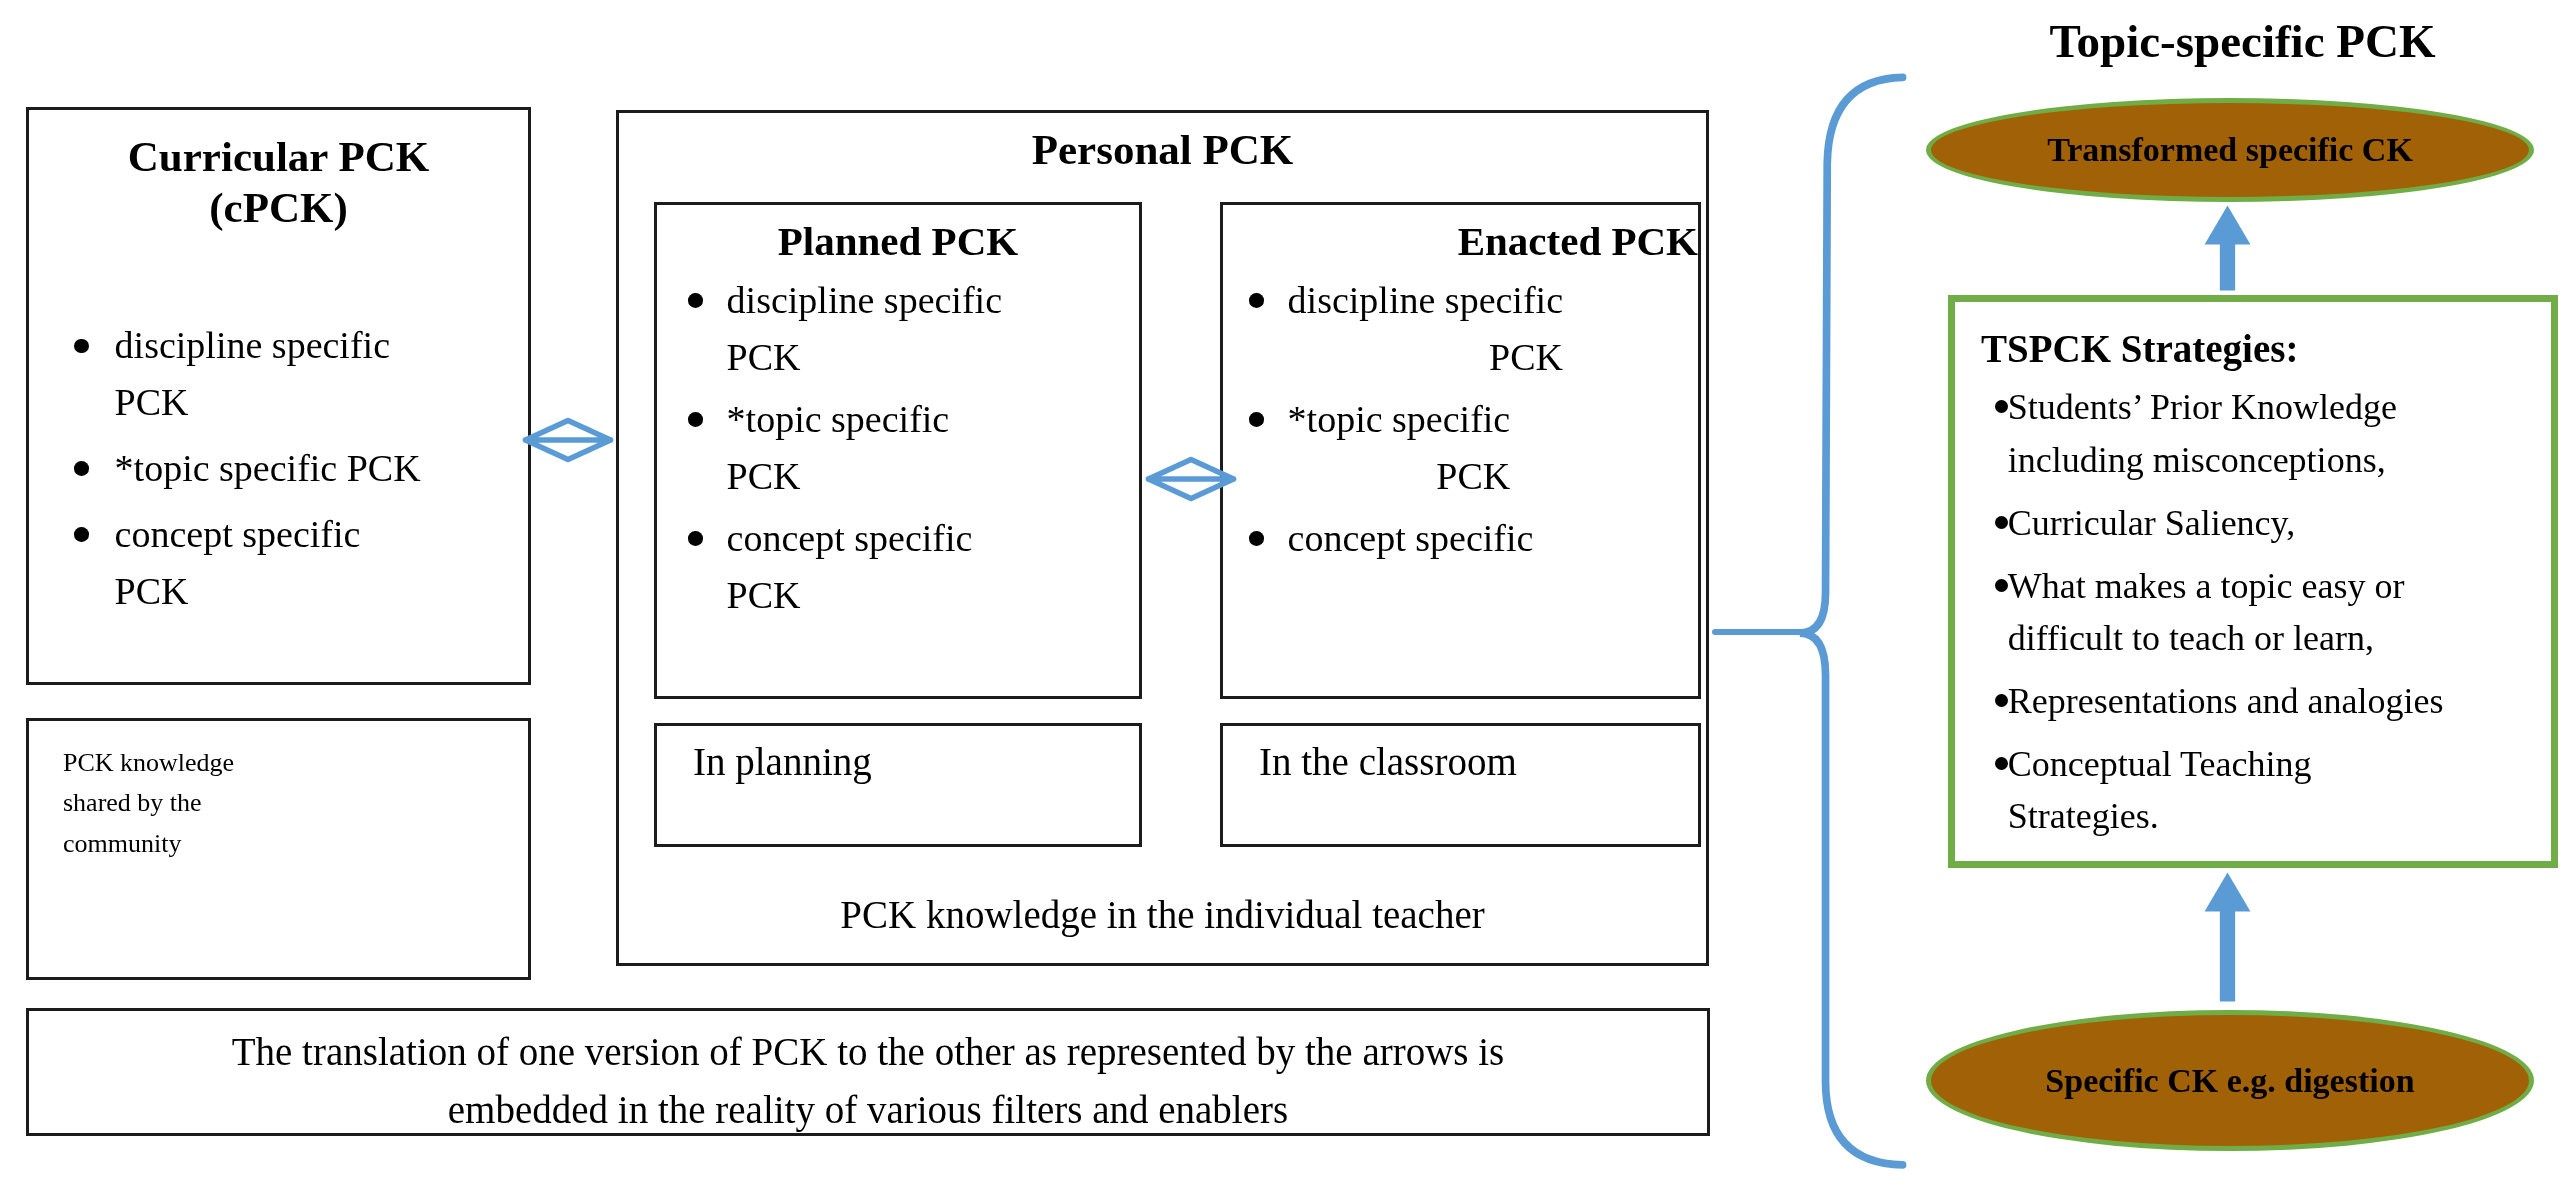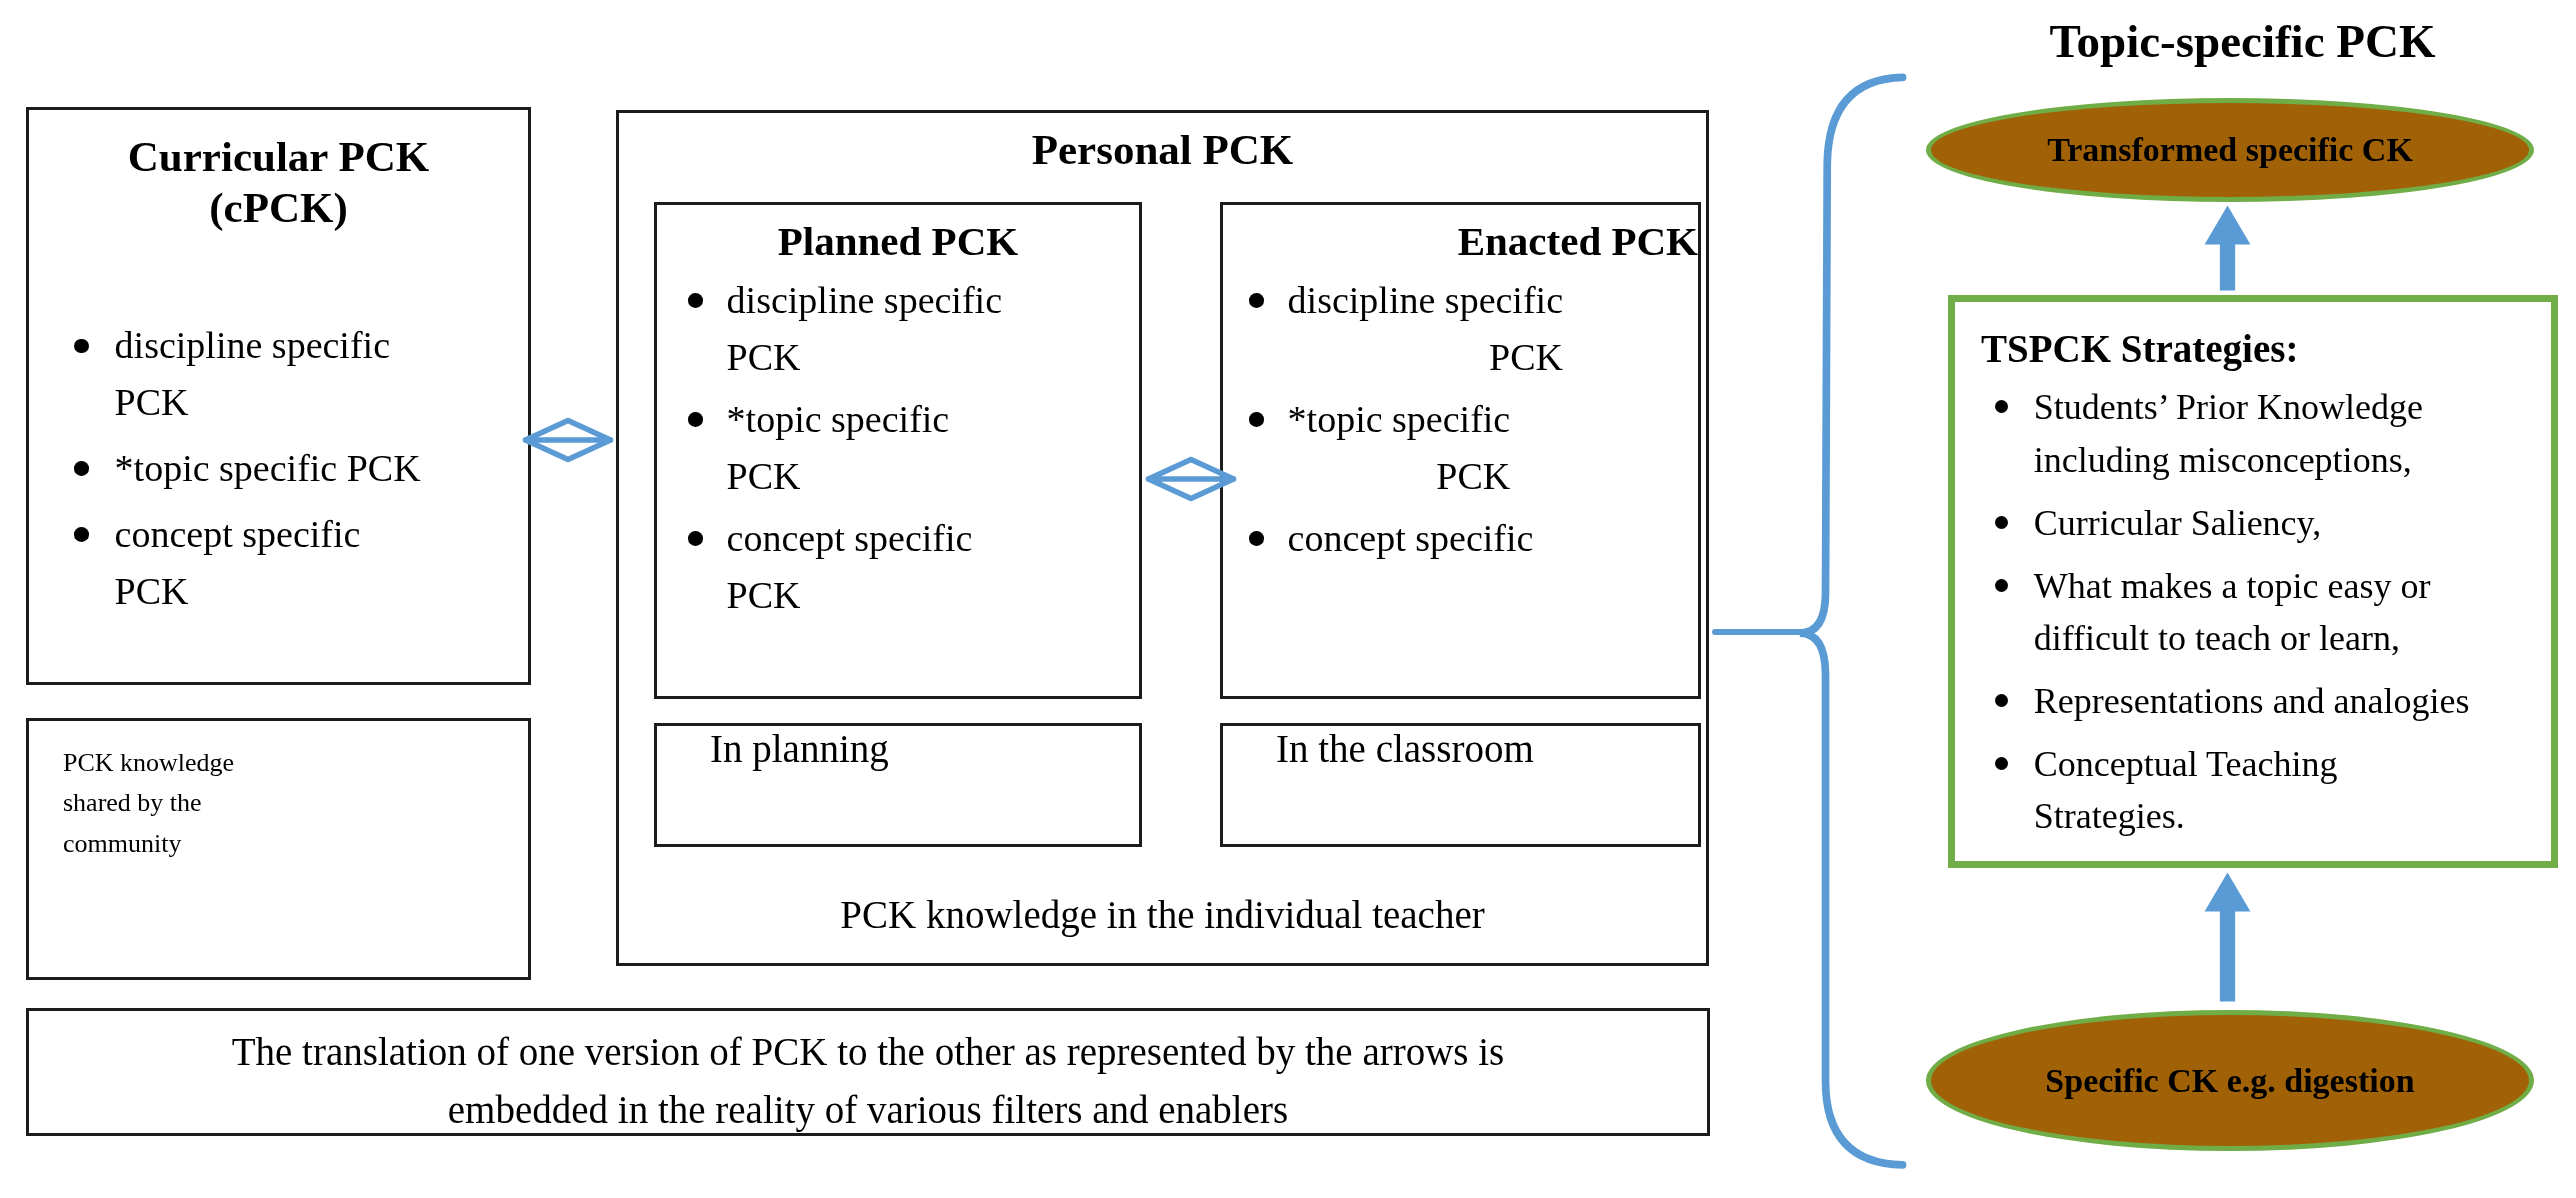--- a/index.html
+++ b/index.html
@@ -31,34 +31,34 @@
   .collective-title { font-size: 43px; line-height: 1.18; margin-top: 22px; }
   .collective-list { margin-top: 84px !important; padding-left: 45px !important; }
   .collective-list li { gap: 26px; margin-bottom: 8.6px; font-size: 38px; line-height: 1.5; }
 
   
   .personal-title { font-size: 43px; }
   .sub-title { font-size: 41px; font-weight: bold; }
   .sub-list { margin-top: 6.8px !important; padding-left: 31px !important; }
   .sub-list li { gap: 24px; margin-bottom: 5.1px; font-size: 38px; line-height: 1.5; }
 
-  .small-label { font-size: 39px; padding: 0 0 0 36px; margin-left: 17px; }
+  .small-label { font-size: 39px; padding: 13px 0 0 36px; }
   .caption { font-size: 39px; text-align: center; }
 
   
   .right-title { font-size: 47px; font-weight: bold; text-align: center; }
   .ellipse {
     border: 5.1px solid #70AD47; border-radius: 50%;
     display: flex; align-items: center; justify-content: center;
     font-weight: bold; font-size: 34px; text-align: center;
     background: #a16207;
   }
   .tspck-title { font-size: 39px; font-weight: bold; }
   .tspck-list { margin-top: 10.3px !important; padding-left: 13.7px !important; }
-  .tspck-list li { gap: 26px; margin-bottom: 10.3px; font-size: 36px; line-height: 1.46; }
+  .tspck-list li { margin-bottom: 10.3px; font-size: 36px; line-height: 1.46; }
   .tspck-list .dot { width: 13px; height: 13px; margin-top: 19px; }
 
   .translation-text { font-size: 39px; line-height: 1.48; text-align: center; padding-top: 12px; }
   .shared-text { font-size: 26px; line-height: 1.55; padding: 22px 0 0 34px; }
 
   .connector-line {
     background: #5B9BD5; border-radius: 3.4px;
   }
 </style>
 </head>

